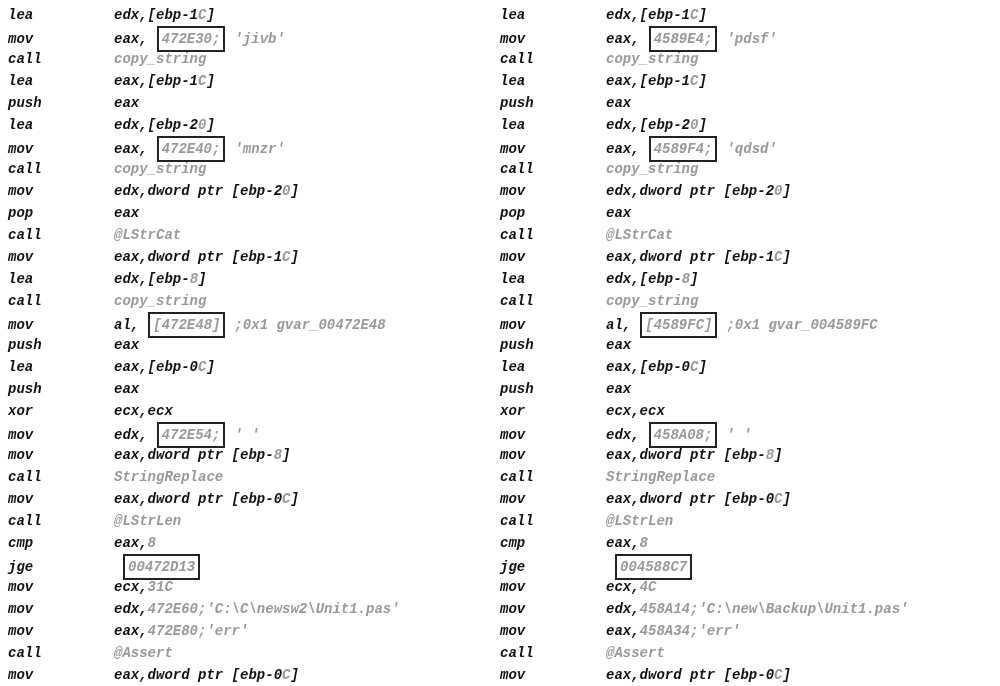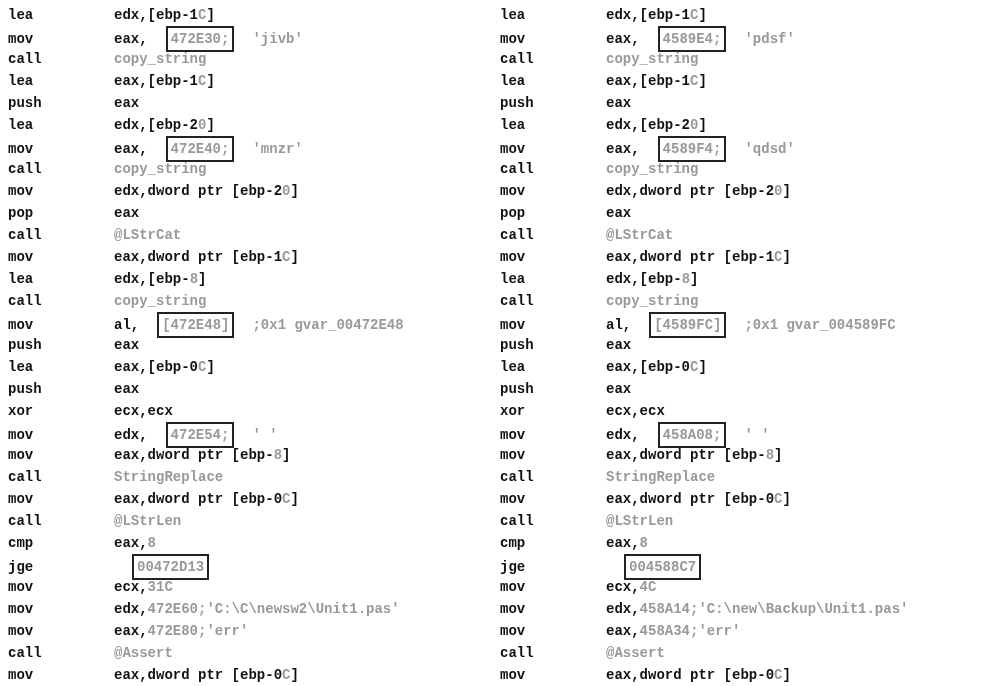--- a/index.html
+++ b/index.html
@@ -16,20 +16,21 @@
   }
   .page {
     display: flex;
     flex-direction: row;
     padding: 4px 8px 0 8px;
     box-sizing: border-box;
   }
   .col {
     flex: 1;
     white-space: pre;
+    font-style: italic;
   }
   .row {
     display: flex;
     flex-direction: row;
     align-items: baseline;
     line-height: 22px;
     height: 22px;
   }
   .mn { 
     width: 106px;
@@ -38,21 +39,21 @@
   .ops { 
     display: flex;
     flex-direction: row;
     align-items: baseline;
   }
   .dim { color: #999; }
   .blk { color: #111; }
   .box {
     border: 2px solid #222;
     padding: 0 3px;
-    margin: 0 18px;
+    margin: 0 9px;
     display: inline-flex;
     align-items: baseline;
   }
 </style>
 </head>
 <body>
 
 <div class="page">
   <div class="col" id="col-left"><div class="row"><span class="mn blk">lea</span><span class="ops"><span class="blk">edx,[ebp-1</span><span class="dim">C</span><span class="blk">]</span></span></div><div class="row"><span class="mn blk">mov</span><span class="ops"><span class="blk">eax,</span><span class="box dim">472E30;</span><span class="dim">'jivb'</span></span></div><div class="row"><span class="mn blk">call</span><span class="ops"><span class="dim">copy_string</span></span></div><div class="row"><span class="mn blk">lea</span><span class="ops"><span class="blk">eax,[ebp-1</span><span class="dim">C</span><span class="blk">]</span></span></div><div class="row"><span class="mn blk">push</span><span class="ops"><span class="blk">eax</span></span></div><div class="row"><span class="mn blk">lea</span><span class="ops"><span class="blk">edx,[ebp-2</span><span class="dim">0</span><span class="blk">]</span></span></div><div class="row"><span class="mn blk">mov</span><span class="ops"><span class="blk">eax,</span><span class="box dim">472E40;</span><span class="dim">'mnzr'</span></span></div><div class="row"><span class="mn blk">call</span><span class="ops"><span class="dim">copy_string</span></span></div><div class="row"><span class="mn blk">mov</span><span class="ops"><span class="blk">edx,dword ptr [ebp-2</span><span class="dim">0</span><span class="blk">]</span></span></div><div class="row"><span class="mn blk">pop</span><span class="ops"><span class="blk">eax</span></span></div><div class="row"><span class="mn blk">call</span><span class="ops"><span class="dim">@LStrCat</span></span></div><div class="row"><span class="mn blk">mov</span><span class="ops"><span class="blk">eax,dword ptr [ebp-1</span><span class="dim">C</span><span class="blk">]</span></span></div><div class="row"><span class="mn blk">lea</span><span class="ops"><span class="blk">edx,[ebp-</span><span class="dim">8</span><span class="blk">]</span></span></div><div class="row"><span class="mn blk">call</span><span class="ops"><span class="dim">copy_string</span></span></div><div class="row"><span class="mn blk">mov</span><span class="ops"><span class="blk">al,</span><span class="box dim">[472E48]</span><span class="dim">;0x1 gvar_00472E48</span></span></div><div class="row"><span class="mn blk">push</span><span class="ops"><span class="blk">eax</span></span></div><div class="row"><span class="mn blk">lea</span><span class="ops"><span class="blk">eax,[ebp-0</span><span class="dim">C</span><span class="blk">]</span></span></div><div class="row"><span class="mn blk">push</span><span class="ops"><span class="blk">eax</span></span></div><div class="row"><span class="mn blk">xor</span><span class="ops"><span class="blk">ecx,ecx</span></span></div><div class="row"><span class="mn blk">mov</span><span class="ops"><span class="blk">edx,</span><span class="box dim">472E54;</span><span class="dim">' '</span></span></div><div class="row"><span class="mn blk">mov</span><span class="ops"><span class="blk">eax,dword ptr [ebp-</span><span class="dim">8</span><span class="blk">]</span></span></div><div class="row"><span class="mn blk">call</span><span class="ops"><span class="dim">StringReplace</span></span></div><div class="row"><span class="mn blk">mov</span><span class="ops"><span class="blk">eax,dword ptr [ebp-0</span><span class="dim">C</span><span class="blk">]</span></span></div><div class="row"><span class="mn blk">call</span><span class="ops"><span class="dim">@LStrLen</span></span></div><div class="row"><span class="mn blk">cmp</span><span class="ops"><span class="blk">eax,</span><span class="dim">8</span></span></div><div class="row"><span class="mn blk">jge</span><span class="ops"><span class="box dim">00472D13</span></span></div><div class="row"><span class="mn blk">mov</span><span class="ops"><span class="blk">ecx,</span><span class="dim">31C</span></span></div><div class="row"><span class="mn blk">mov</span><span class="ops"><span class="blk">edx,</span><span class="dim">472E60;'C:\C\newsw2\Unit1.pas'</span></span></div><div class="row"><span class="mn blk">mov</span><span class="ops"><span class="blk">eax,</span><span class="dim">472E80;'err'</span></span></div><div class="row"><span class="mn blk">call</span><span class="ops"><span class="dim">@Assert</span></span></div><div class="row"><span class="mn blk">mov</span><span class="ops"><span class="blk">eax,dword ptr [ebp-0</span><span class="dim">C</span><span class="blk">]</span></span></div></div>
   <div class="col" id="col-right"><div class="row"><span class="mn blk">lea</span><span class="ops"><span class="blk">edx,[ebp-1</span><span class="dim">C</span><span class="blk">]</span></span></div><div class="row"><span class="mn blk">mov</span><span class="ops"><span class="blk">eax,</span><span class="box dim">4589E4;</span><span class="dim">'pdsf'</span></span></div><div class="row"><span class="mn blk">call</span><span class="ops"><span class="dim">copy_string</span></span></div><div class="row"><span class="mn blk">lea</span><span class="ops"><span class="blk">eax,[ebp-1</span><span class="dim">C</span><span class="blk">]</span></span></div><div class="row"><span class="mn blk">push</span><span class="ops"><span class="blk">eax</span></span></div><div class="row"><span class="mn blk">lea</span><span class="ops"><span class="blk">edx,[ebp-2</span><span class="dim">0</span><span class="blk">]</span></span></div><div class="row"><span class="mn blk">mov</span><span class="ops"><span class="blk">eax,</span><span class="box dim">4589F4;</span><span class="dim">'qdsd'</span></span></div><div class="row"><span class="mn blk">call</span><span class="ops"><span class="dim">copy_string</span></span></div><div class="row"><span class="mn blk">mov</span><span class="ops"><span class="blk">edx,dword ptr [ebp-2</span><span class="dim">0</span><span class="blk">]</span></span></div><div class="row"><span class="mn blk">pop</span><span class="ops"><span class="blk">eax</span></span></div><div class="row"><span class="mn blk">call</span><span class="ops"><span class="dim">@LStrCat</span></span></div><div class="row"><span class="mn blk">mov</span><span class="ops"><span class="blk">eax,dword ptr [ebp-1</span><span class="dim">C</span><span class="blk">]</span></span></div><div class="row"><span class="mn blk">lea</span><span class="ops"><span class="blk">edx,[ebp-</span><span class="dim">8</span><span class="blk">]</span></span></div><div class="row"><span class="mn blk">call</span><span class="ops"><span class="dim">copy_string</span></span></div><div class="row"><span class="mn blk">mov</span><span class="ops"><span class="blk">al,</span><span class="box dim">[4589FC]</span><span class="dim">;0x1 gvar_004589FC</span></span></div><div class="row"><span class="mn blk">push</span><span class="ops"><span class="blk">eax</span></span></div><div class="row"><span class="mn blk">lea</span><span class="ops"><span class="blk">eax,[ebp-0</span><span class="dim">C</span><span class="blk">]</span></span></div><div class="row"><span class="mn blk">push</span><span class="ops"><span class="blk">eax</span></span></div><div class="row"><span class="mn blk">xor</span><span class="ops"><span class="blk">ecx,ecx</span></span></div><div class="row"><span class="mn blk">mov</span><span class="ops"><span class="blk">edx,</span><span class="box dim">458A08;</span><span class="dim">' '</span></span></div><div class="row"><span class="mn blk">mov</span><span class="ops"><span class="blk">eax,dword ptr [ebp-</span><span class="dim">8</span><span class="blk">]</span></span></div><div class="row"><span class="mn blk">call</span><span class="ops"><span class="dim">StringReplace</span></span></div><div class="row"><span class="mn blk">mov</span><span class="ops"><span class="blk">eax,dword ptr [ebp-0</span><span class="dim">C</span><span class="blk">]</span></span></div><div class="row"><span class="mn blk">call</span><span class="ops"><span class="dim">@LStrLen</span></span></div><div class="row"><span class="mn blk">cmp</span><span class="ops"><span class="blk">eax,</span><span class="dim">8</span></span></div><div class="row"><span class="mn blk">jge</span><span class="ops"><span class="box dim">004588C7</span></span></div><div class="row"><span class="mn blk">mov</span><span class="ops"><span class="blk">ecx,</span><span class="dim">4C</span></span></div><div class="row"><span class="mn blk">mov</span><span class="ops"><span class="blk">edx,</span><span class="dim">458A14;'C:\new\Backup\Unit1.pas'</span></span></div><div class="row"><span class="mn blk">mov</span><span class="ops"><span class="blk">eax,</span><span class="dim">458A34;'err'</span></span></div><div class="row"><span class="mn blk">call</span><span class="ops"><span class="dim">@Assert</span></span></div><div class="row"><span class="mn blk">mov</span><span class="ops"><span class="blk">eax,dword ptr [ebp-0</span><span class="dim">C</span><span class="blk">]</span></span></div></div>

